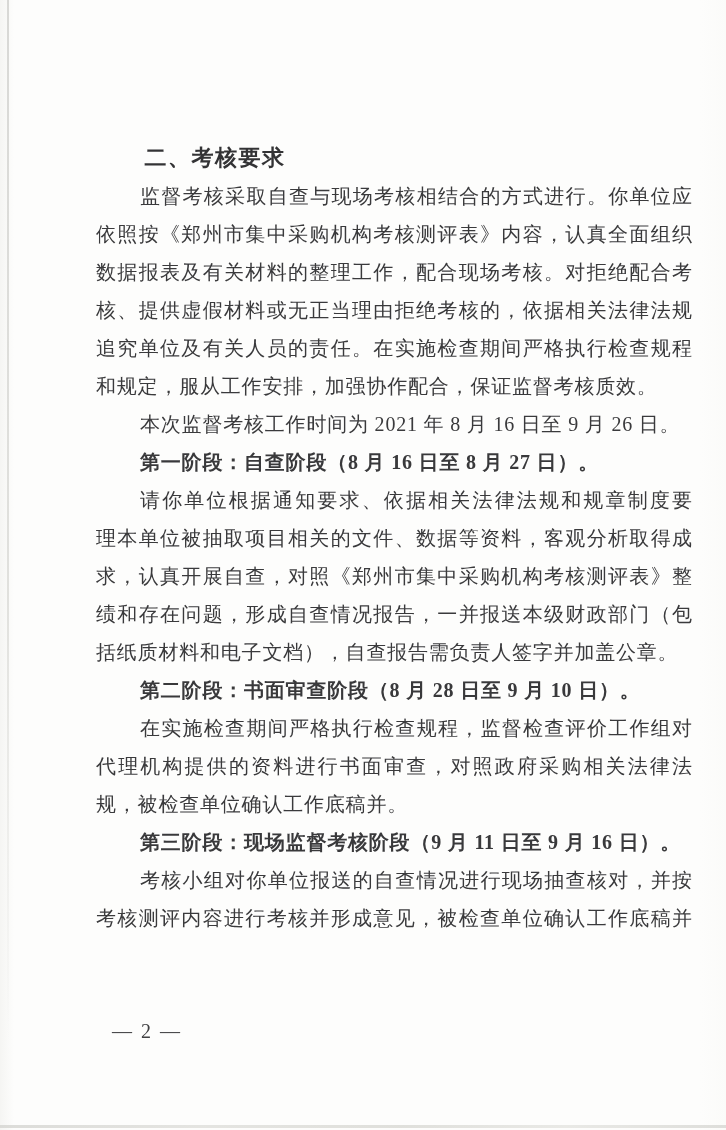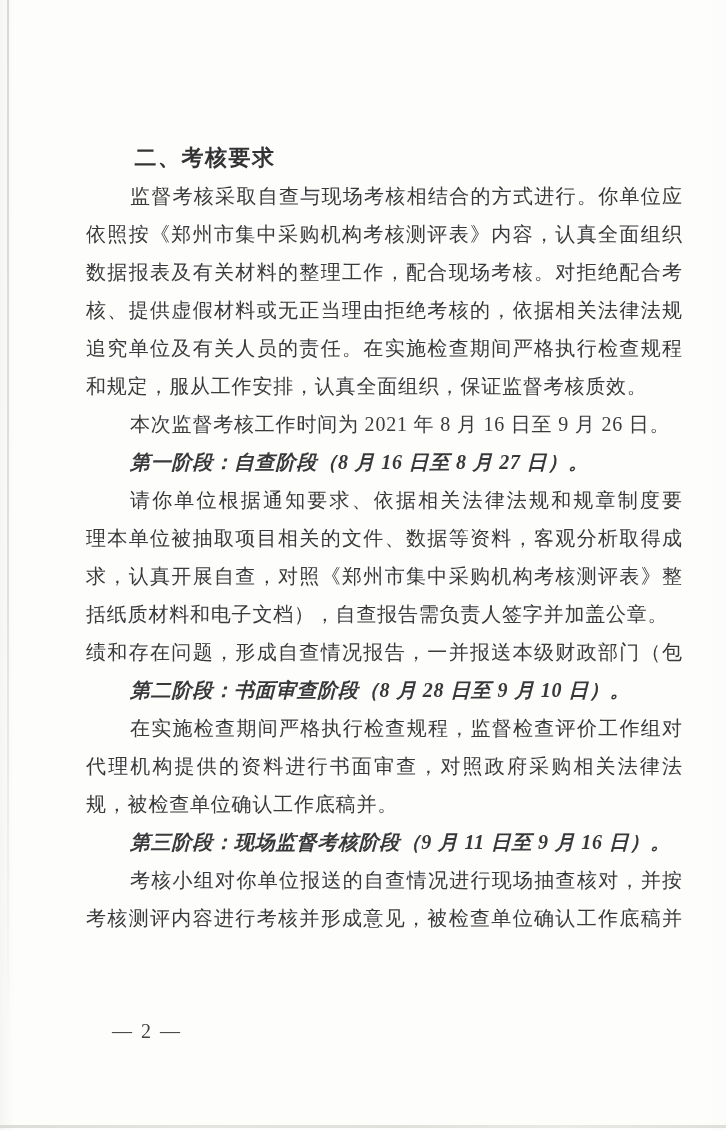--- a/index.html
+++ b/index.html
@@ -27,21 +27,21 @@
     position: absolute;
     left: 0;
     bottom: 2px;
     width: 100%;
     height: 3px;
     background: linear-gradient(90deg, #d4d4d0 0%, #dededa 28%, #d8d8d3 55%, #e4e4e0 78%, #d6d6d2 100%);
     opacity: 0.8;
   }
   .textblock {
     position: absolute;
-    left: 86px;
+    left: 96px;
     top: 139px;
     width: 596px;
   }
   .line {
     height: 38px;
     line-height: 38px;
     font-size: 20px;
     letter-spacing: 0.8px;
     color: #3a3a3c;
     font-family: "Liberation Serif", "DejaVu Serif", serif;
@@ -60,21 +60,20 @@
   .line.heading {
     font-family: "Liberation Sans", "DejaVu Sans", sans-serif;
     font-weight: bold;
     font-size: 22px;
     letter-spacing: 1.5px;
     color: #333335;
   }
   .line.phase {
     font-weight: bold;
     color: #39393b;
-    font-style: italic;
   }
   .pagenum {
     position: absolute;
     left: 112px;
     top: 1012px;
     height: 38px;
     line-height: 38px;
     font-size: 20px;
     letter-spacing: 2px;
     color: #404042;
@@ -87,28 +86,28 @@
 <div class="page">
   <div class="scan-edge-left"></div>
   <div class="scan-edge-bottom"></div>
   <div class="textblock" id="textblock">
       <div class="line heading indent">二、考核要求</div>
       <div class="line body indent fill">监督考核采取自查与现场考核相结合的方式进行。你单位应</div>
       <div class="line body fill">依照按《郑州市集中采购机构考核测评表》内容，认真全面组织</div>
       <div class="line body fill">数据报表及有关材料的整理工作，配合现场考核。对拒绝配合考</div>
       <div class="line body fill">核、提供虚假材料或无正当理由拒绝考核的，依据相关法律法规</div>
       <div class="line body fill">追究单位及有关人员的责任。在实施检查期间严格执行检查规程</div>
-      <div class="line body">和规定，服从工作安排，认真全面组织，保证监督考核质效。</div>
+      <div class="line body">和规定，服从工作安排，加强协作配合，保证监督考核质效。</div>
       <div class="line body indent">本次监督考核工作时间为 2021 年 8 月 16 日至 9 月 26 日。</div>
       <div class="line phase indent">第一阶段：自查阶段（8 月 16 日至 8 月 27 日）。</div>
       <div class="line body indent fill">请你单位根据通知要求、依据相关法律法规和规章制度要</div>
       <div class="line body fill">理本单位被抽取项目相关的文件、数据等资料，客观分析取得成</div>
       <div class="line body fill">求，认真开展自查，对照《郑州市集中采购机构考核测评表》整</div>
+      <div class="line body fill">绩和存在问题，形成自查情况报告，一并报送本级财政部门（包</div>
       <div class="line body">括纸质材料和电子文档），自查报告需负责人签字并加盖公章。</div>
-      <div class="line body fill">绩和存在问题，形成自查情况报告，一并报送本级财政部门（包</div>
       <div class="line phase indent">第二阶段：书面审查阶段（8 月 28 日至 9 月 10 日）。</div>
       <div class="line body indent fill">在实施检查期间严格执行检查规程，监督检查评价工作组对</div>
       <div class="line body fill">代理机构提供的资料进行书面审查，对照政府采购相关法律法</div>
       <div class="line body">规，被检查单位确认工作底稿并。</div>
       <div class="line phase indent">第三阶段：现场监督考核阶段（9 月 11 日至 9 月 16 日）。</div>
       <div class="line body indent fill">考核小组对你单位报送的自查情况进行现场抽查核对，并按</div>
       <div class="line body fill">考核测评内容进行考核并形成意见，被检查单位确认工作底稿并</div>
     </div>
   <div class="pagenum">— 2 —</div>
 </div>

